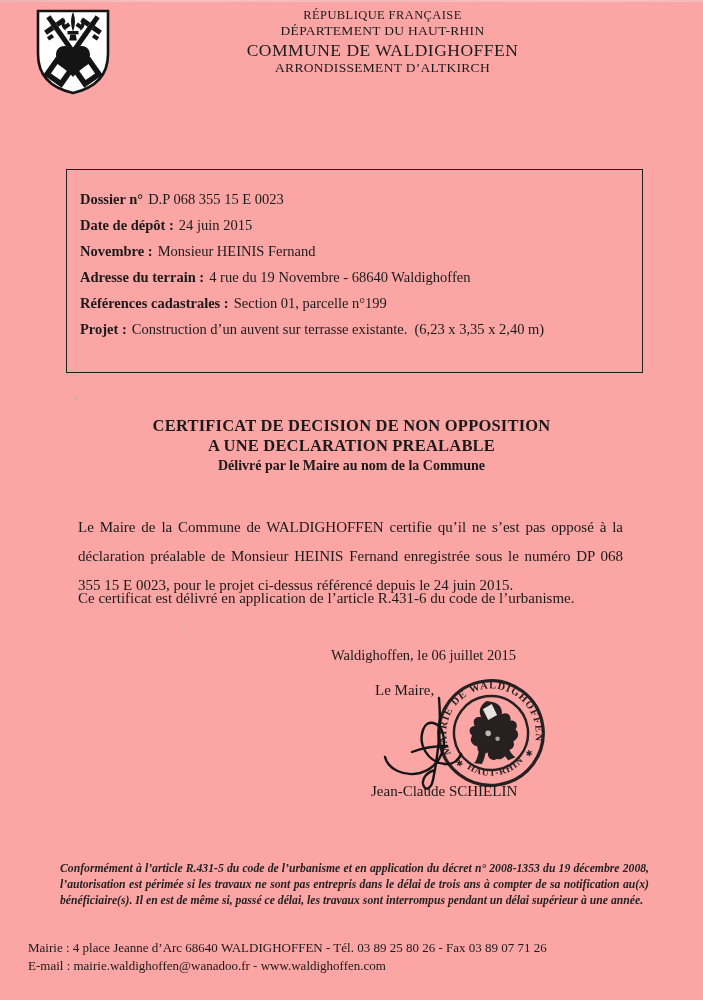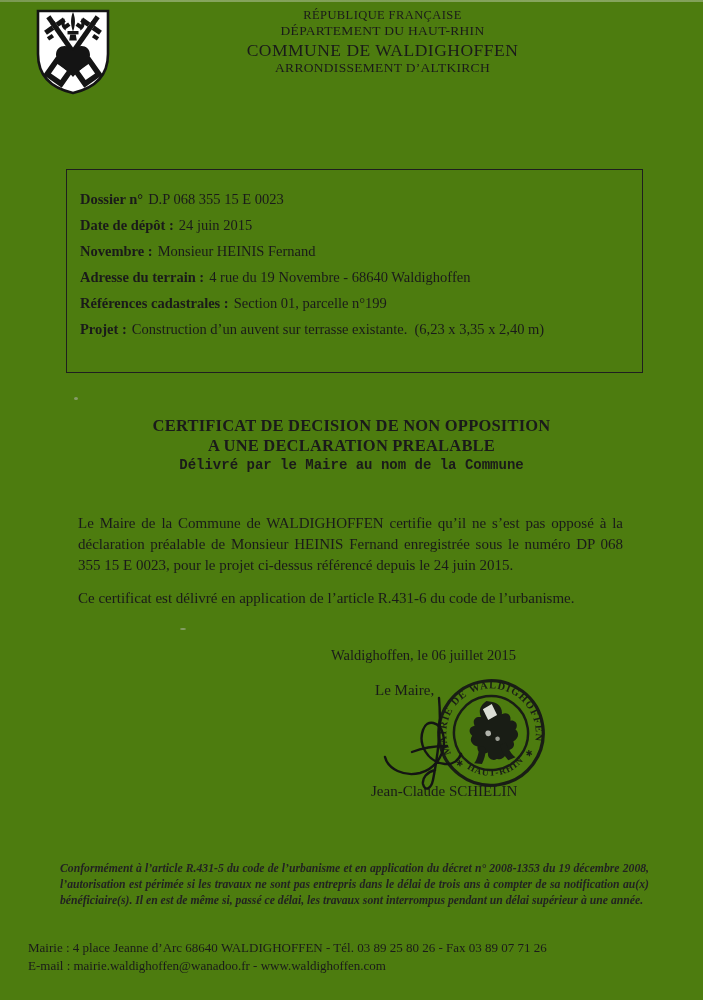--- a/index.html
+++ b/index.html
@@ -1,18 +1,18 @@
 <!DOCTYPE html>
 <html><head>
 <meta charset="utf-8">
 <style>
   html,body{margin:0;padding:0;background:#e8e8e8;}
   .page{
     position:relative;width:703px;height:1000px;margin:0 auto;
-    background:#4d7c0f;color:#1a1a1a;overflow:hidden;
+    background:#fca5a5;color:#1a1a1a;overflow:hidden;
     font-family:"Liberation Serif","DejaVu Serif",serif;
   }
   .abs{position:absolute;}
   
   .scan-streak{left:0;top:0;width:703px;height:2px;opacity:.35;
     background:linear-gradient(90deg,#cfcfcf,#f2f2f2 25%,#dedede 55%,#f5f5f5 80%,#e3e3e3);}
   .coat{left:31px;top:6px;width:84px;height:92px;}
   .hdr{left:62px;right:0;top:8px;text-align:center;line-height:1.18;}
   .hdr .l1{font-size:12.5px;letter-spacing:.4px;}
   .hdr .l2{font-size:13.5px;letter-spacing:.3px;}
@@ -20,23 +20,23 @@
   .hdr .l4{font-size:13.5px;letter-spacing:.3px;text-align:center;}
   
   .dossier-box{left:66px;top:169px;width:548px;height:172px;
     border:1.6px solid #1f1f1f;padding:16px 14px 14px 13px;}
   .drow{font-size:14.5px;line-height:26px;white-space:pre-wrap;}
   .lbl{font-weight:bold;}
   .val{margin-left:5px;}
   
   .title{left:0;right:0;top:416px;text-align:center;font-weight:bold;}
   .title .t1,.title .t2{font-size:16.5px;line-height:20px;letter-spacing:.2px;}
-  .title .t3{font-size:14px;line-height:17px;margin-top:1px;font-family:Liberation Mono, monospace;}
+  .title .t3{font-size:14px;line-height:17px;margin-top:1px;}
   
-  .para1{left:78px;width:545px;top:513px;font-size:15px;line-height:21px;text-align:justify;}
+  .para1{left:78px;width:545px;top:513px;font-size:15px;line-height:29px;text-align:justify;}
   .para2{left:78px;width:560px;top:588px;font-size:15px;line-height:20px;}
   
   .dateline{left:331px;top:647px;font-size:14.5px;}
   .role{left:375px;top:682px;font-size:15px;}
   .stamp{left:434px;top:676px;width:114px;height:114px;opacity:.93;transform:rotate(-8deg);}
   .stamp text{font-family:"Liberation Serif","DejaVu Serif",serif;fill:#161616;}
   .signature{left:381px;top:691px;width:98px;height:112px;}
   .signer{left:371px;top:783px;font-size:15px;}
   
   .legal{left:60px;width:589px;top:861px;font-size:11.7px;line-height:15.8px;

